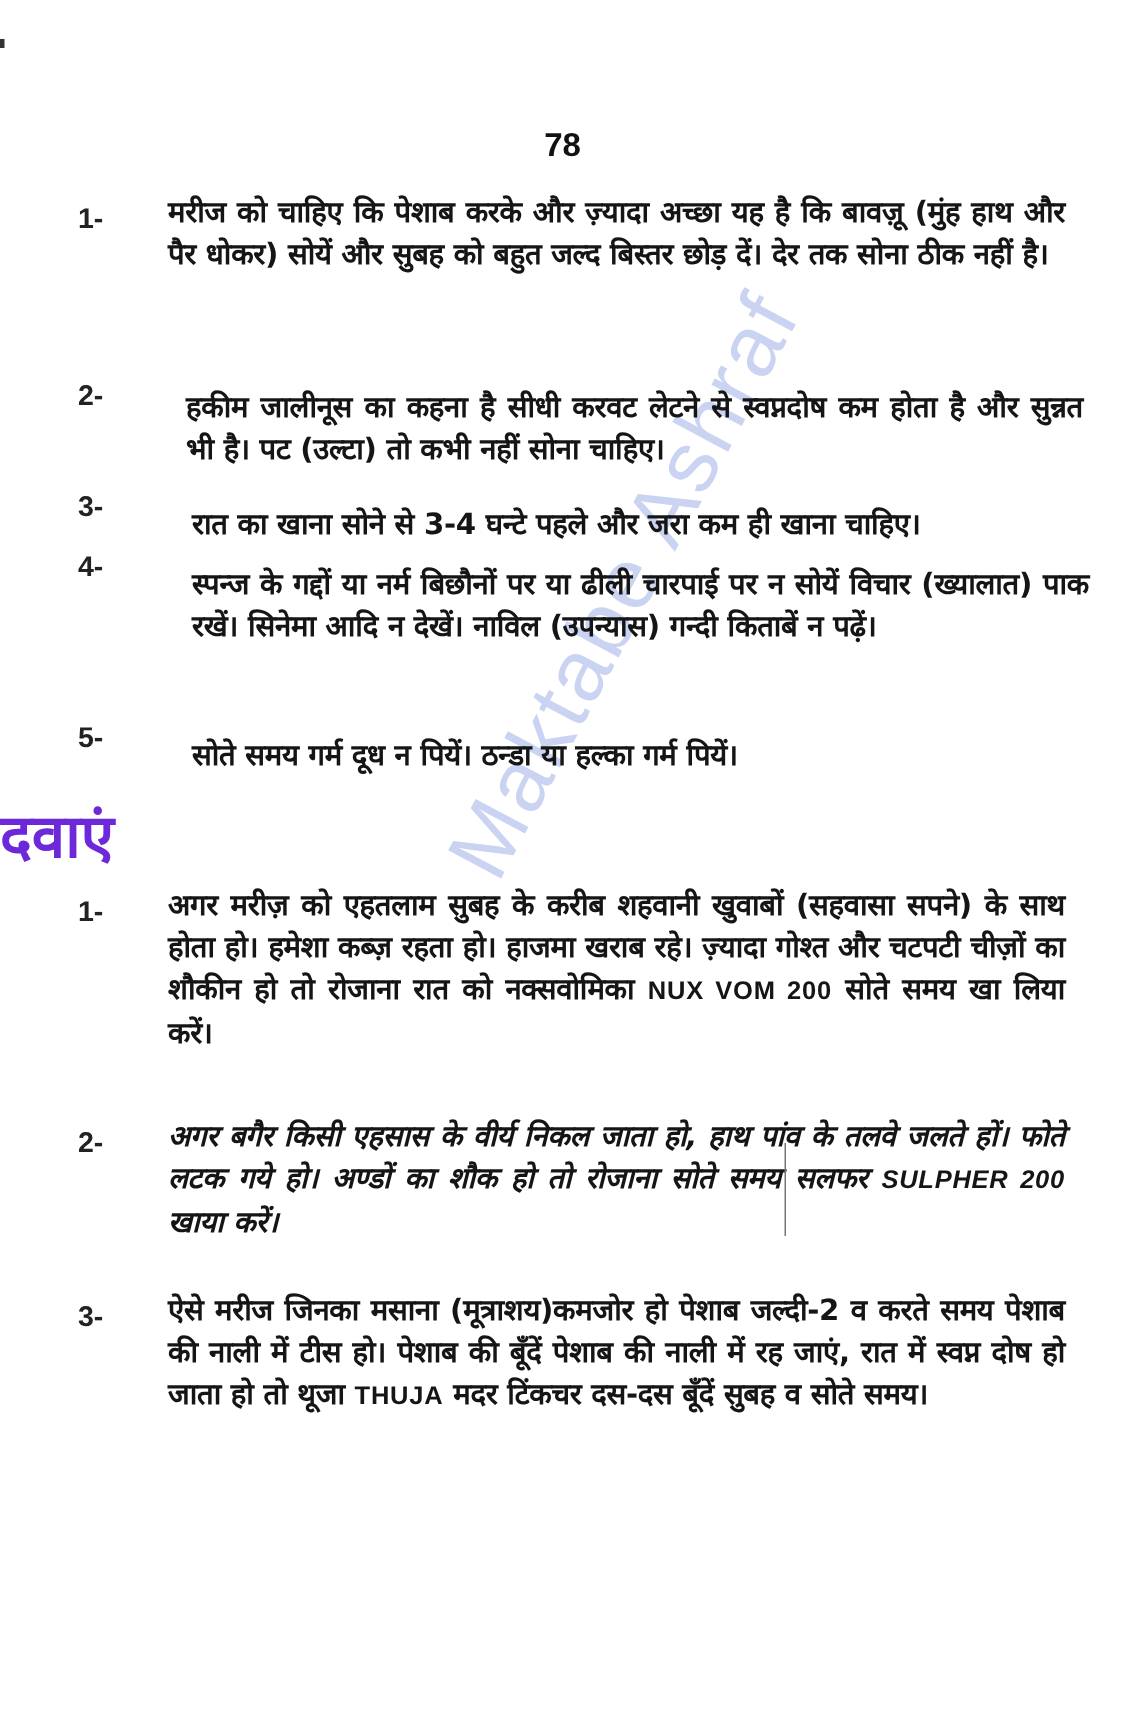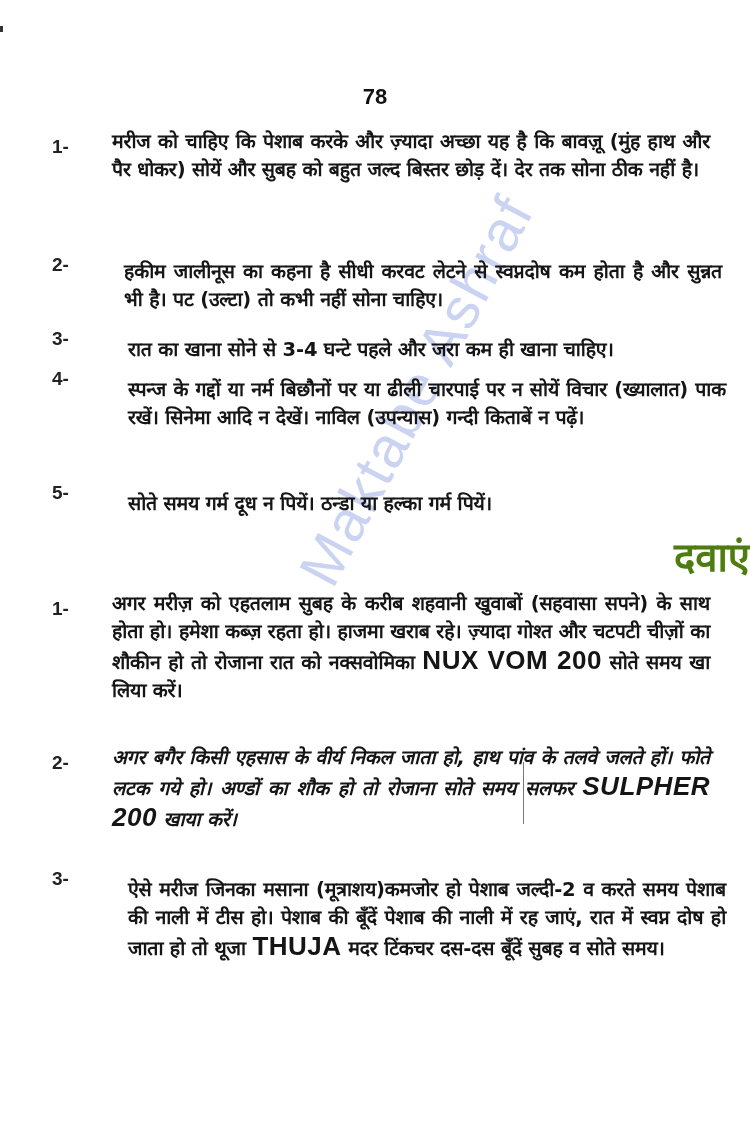--- a/index.html
+++ b/index.html
@@ -46,33 +46,33 @@
       font-size: 19.5px;
       line-height: 28px;
       font-weight: bold;
       text-align: justify;
       text-align-last: left;
       color: #151515;
       letter-spacing: -0.2px;
     }
     .item-text .latin {
       font-family: "Liberation Sans", sans-serif;
-      font-size: 26px;
+      font-size: 17px;
       font-weight: bold;
       letter-spacing: 0.5px;
     }
     .heading {
       position: absolute;
       top: 528px;
       left: 0;
       width: 750px;
-      text-align: right;
+      text-align: left;
       font-size: 40px;
       font-weight: bold;
-      color: #4d7c0f;
+      color: #6d28d9;
     }
     .watermark {
       position: absolute;
       left: 285px;
       top: 565px;
       font-family: "Liberation Sans", sans-serif;
       font-size: 58px;
       color: #9fb0e6;
       opacity: 0.55;
       transform: rotate(-62deg);
@@ -140,21 +140,21 @@
       <span class="item-num" style="top:8px;">2-</span>
       <p class="item-text" style="margin:0;font-style:italic;">
         <span>अगर बगैर किसी एहसास के वीर्य निकल जाता हो, हाथ पांव के तलवे जलते हों। फोते लटक गये हो। अण्डों का शौक हो तो रोजाना सोते समय सलफर</span>
         <span class="latin">SULPHER 200</span>
         <span>खाया करें।</span>
       </p>
     </div>
 
     <div class="item" style="top:860px;">
       <span class="item-num" style="top:8px;">3-</span>
-      <p class="item-text" style="margin:16px;">
+      <p class="item-text" style="margin:0;">
         <span>ऐसे मरीज जिनका मसाना (मूत्राशय)कमजोर हो पेशाब जल्दी-2 व करते समय पेशाब की नाली में टीस हो। पेशाब की बूँदें पेशाब की नाली में रह जाएं, रात में स्वप्न दोष हो जाता हो तो थूजा</span>
         <span class="latin">THUJA</span>
         <span>मदर टिंकचर दस-दस बूँदें सुबह व सोते समय।</span>
       </p>
     </div>
   </section>
 
   <div class="scan-mark" style="left:523px;top:762px;width:1px;height:62px;background:#777;"></div>
 </div>
 

